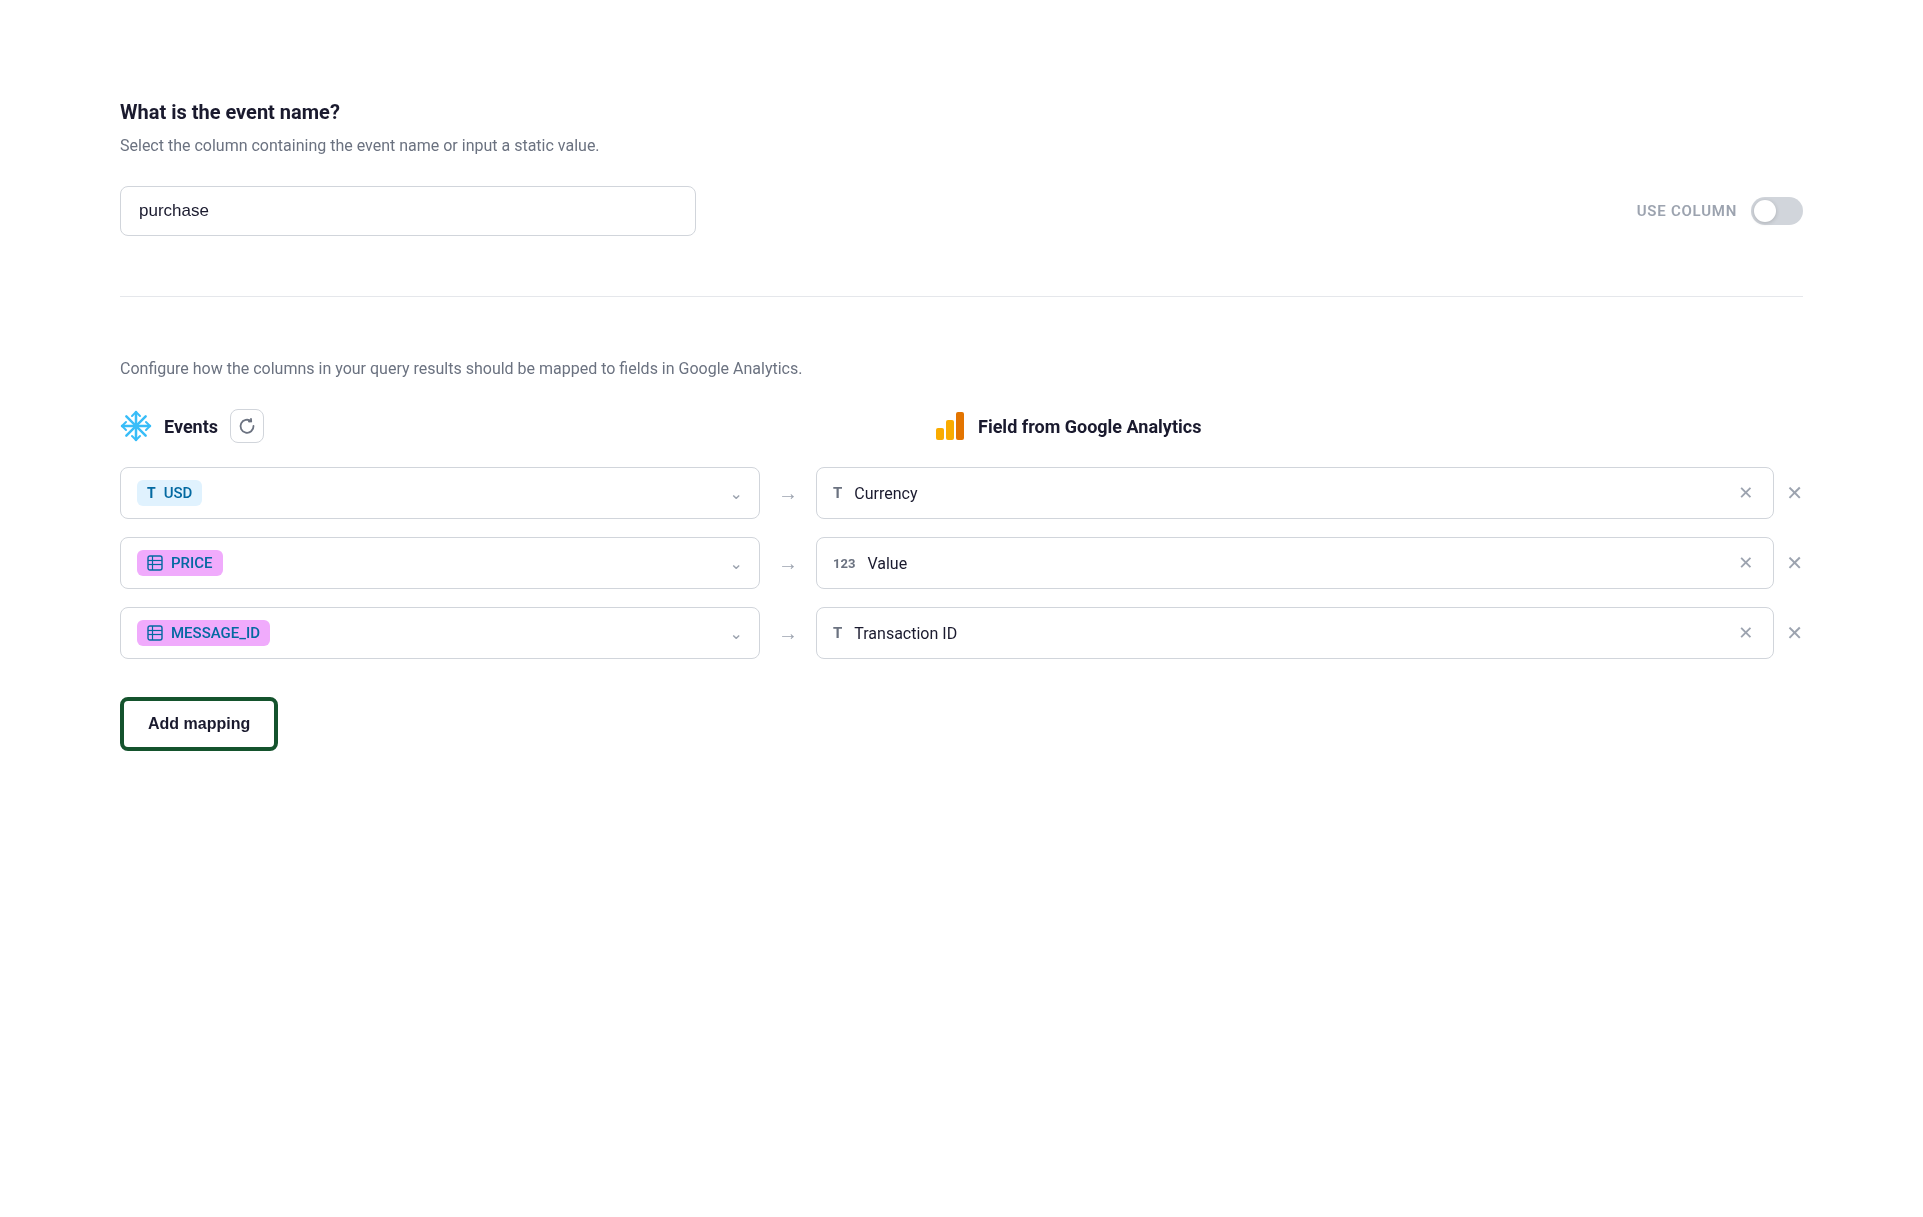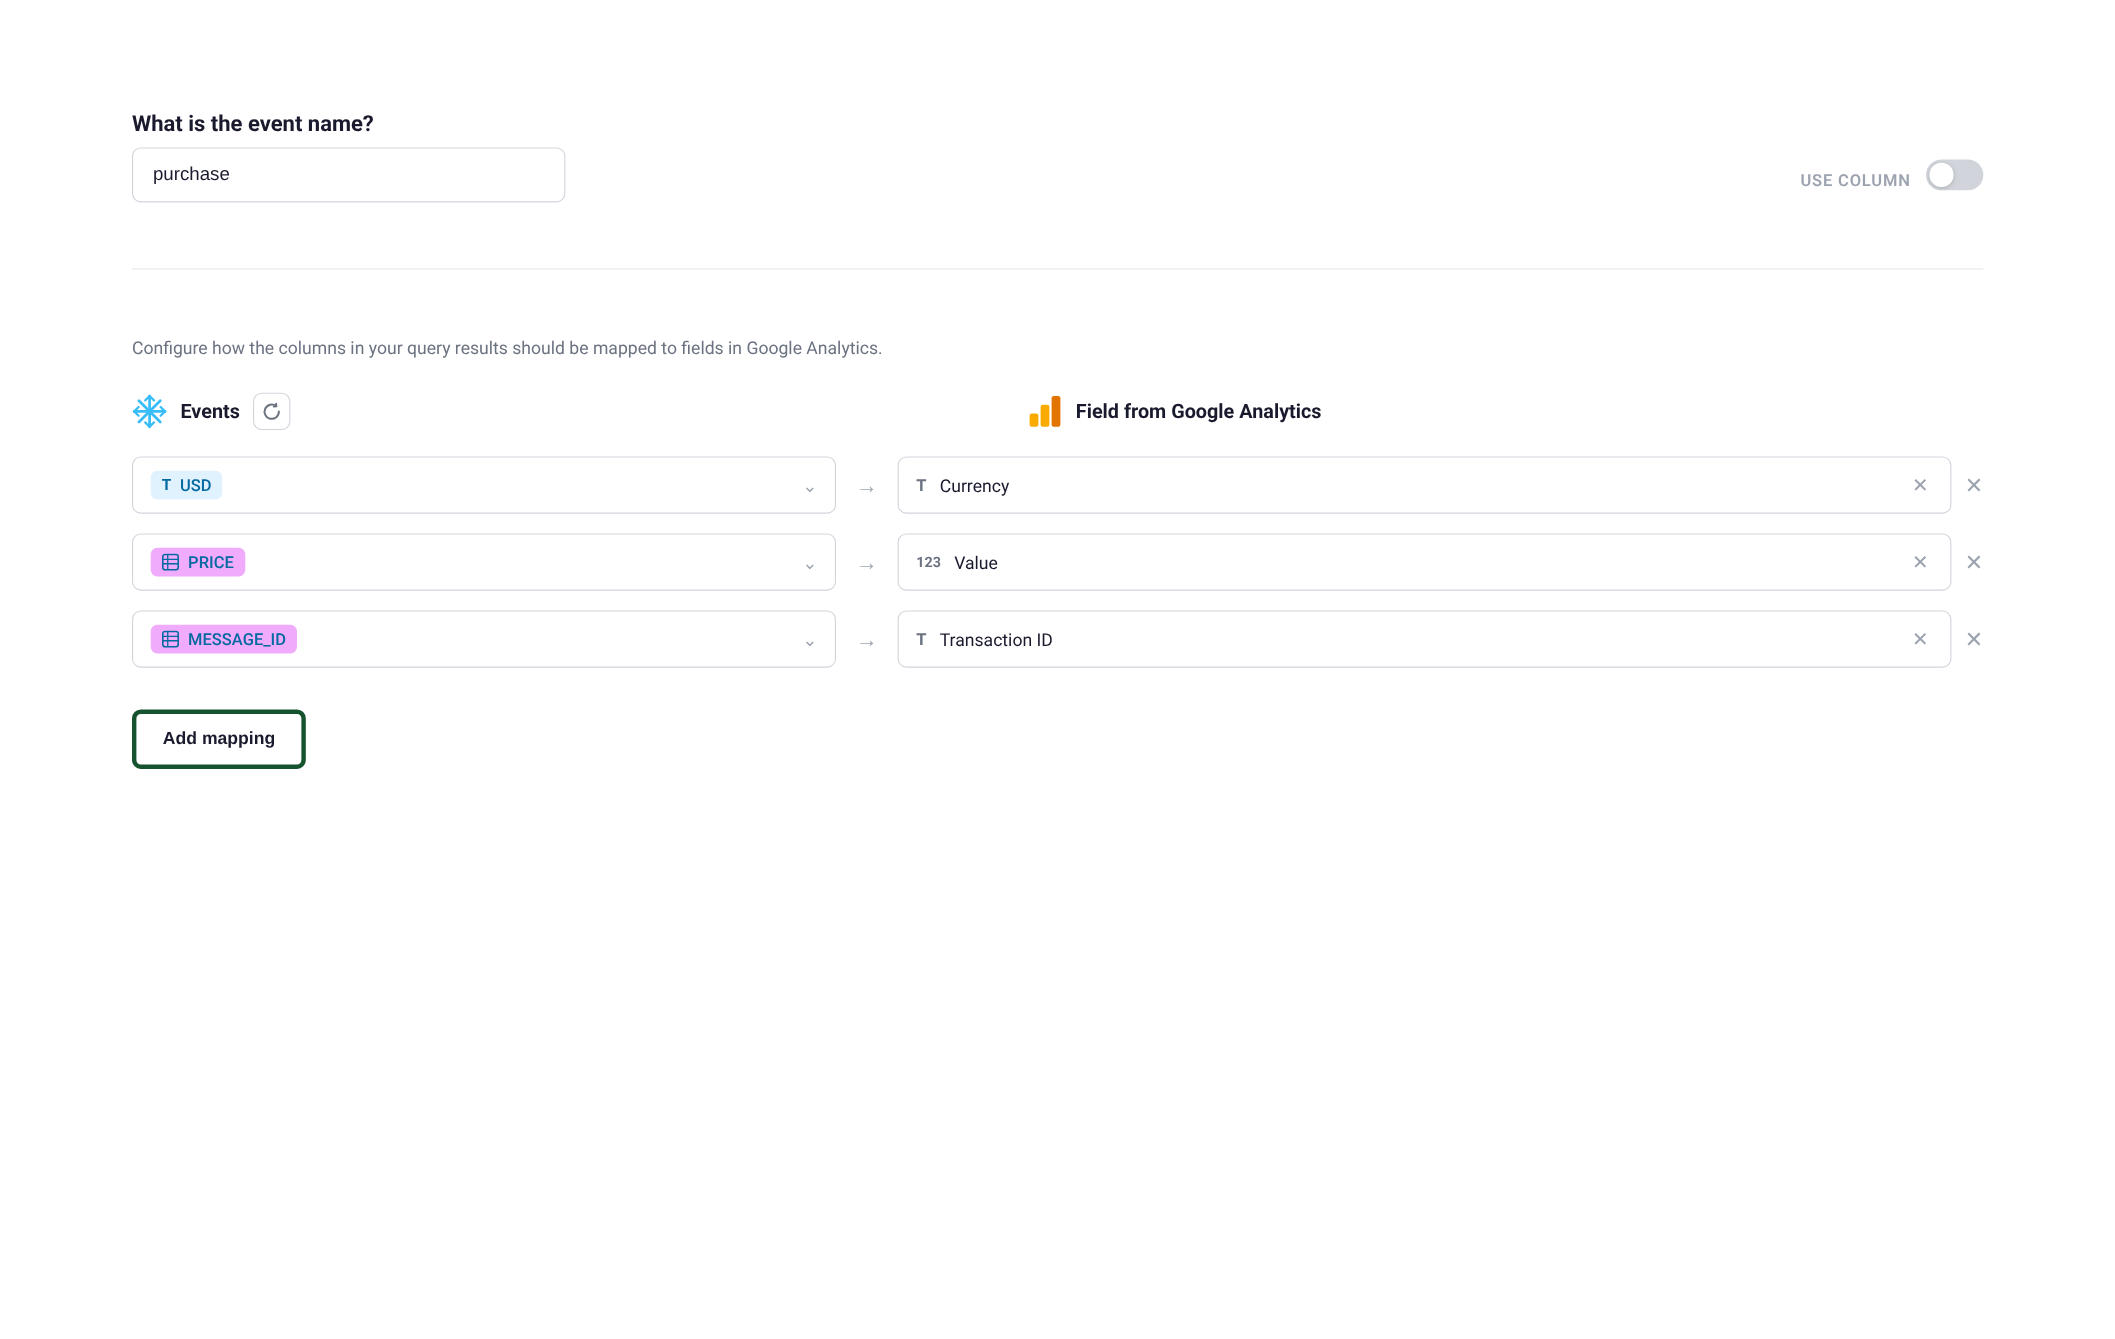--- a/index.html
+++ b/index.html
@@ -30,40 +30,40 @@
       line-height: 1.5;
     }
 
     .event-name-row {
       display: flex;
       align-items: center;
       gap: 40px;
     }
 
     .event-name-input {
-      width: 394px;
+      width: 576px;
       padding: 14px 18px;
       font-size: 17px;
       border: 1.5px solid #d1d5db;
       border-radius: 8px;
       outline: none;
       color: #1a1a2e;
       background: #fff;
     }
 
     .use-column-label {
       font-size: 15px;
       color: #9ca3af;
       letter-spacing: 0.05em;
       font-weight: 600;
     }
 
     .use-column-group {
       display: flex;
-      align-items: flex-end;
+      align-items: center;
       gap: 14px;
       margin-left: auto;
     }
 
     
     .toggle-switch {
       position: relative;
       width: 52px;
       height: 28px;
     }
@@ -271,20 +271,21 @@
       font-weight: 700;
       color: #6b7280;
       white-space: nowrap;
     }
   </style>
 </head>
 <body>
 
 <div class="section">
   <div class="section-title">What is the event name?</div>
+  <div class="section-subtitle">Select the column containing the event name or input a static value.</div>
   <div class="event-name-row">
     <input class="event-name-input" type="text" value="purchase" placeholder="purchase" style="">
     <div class="use-column-group">
       <span class="use-column-label">USE COLUMN</span>
       <div class="toggle-switch">
         <div class="toggle-track">
           <div class="toggle-thumb"></div>
         </div>
       </div>
     </div>

